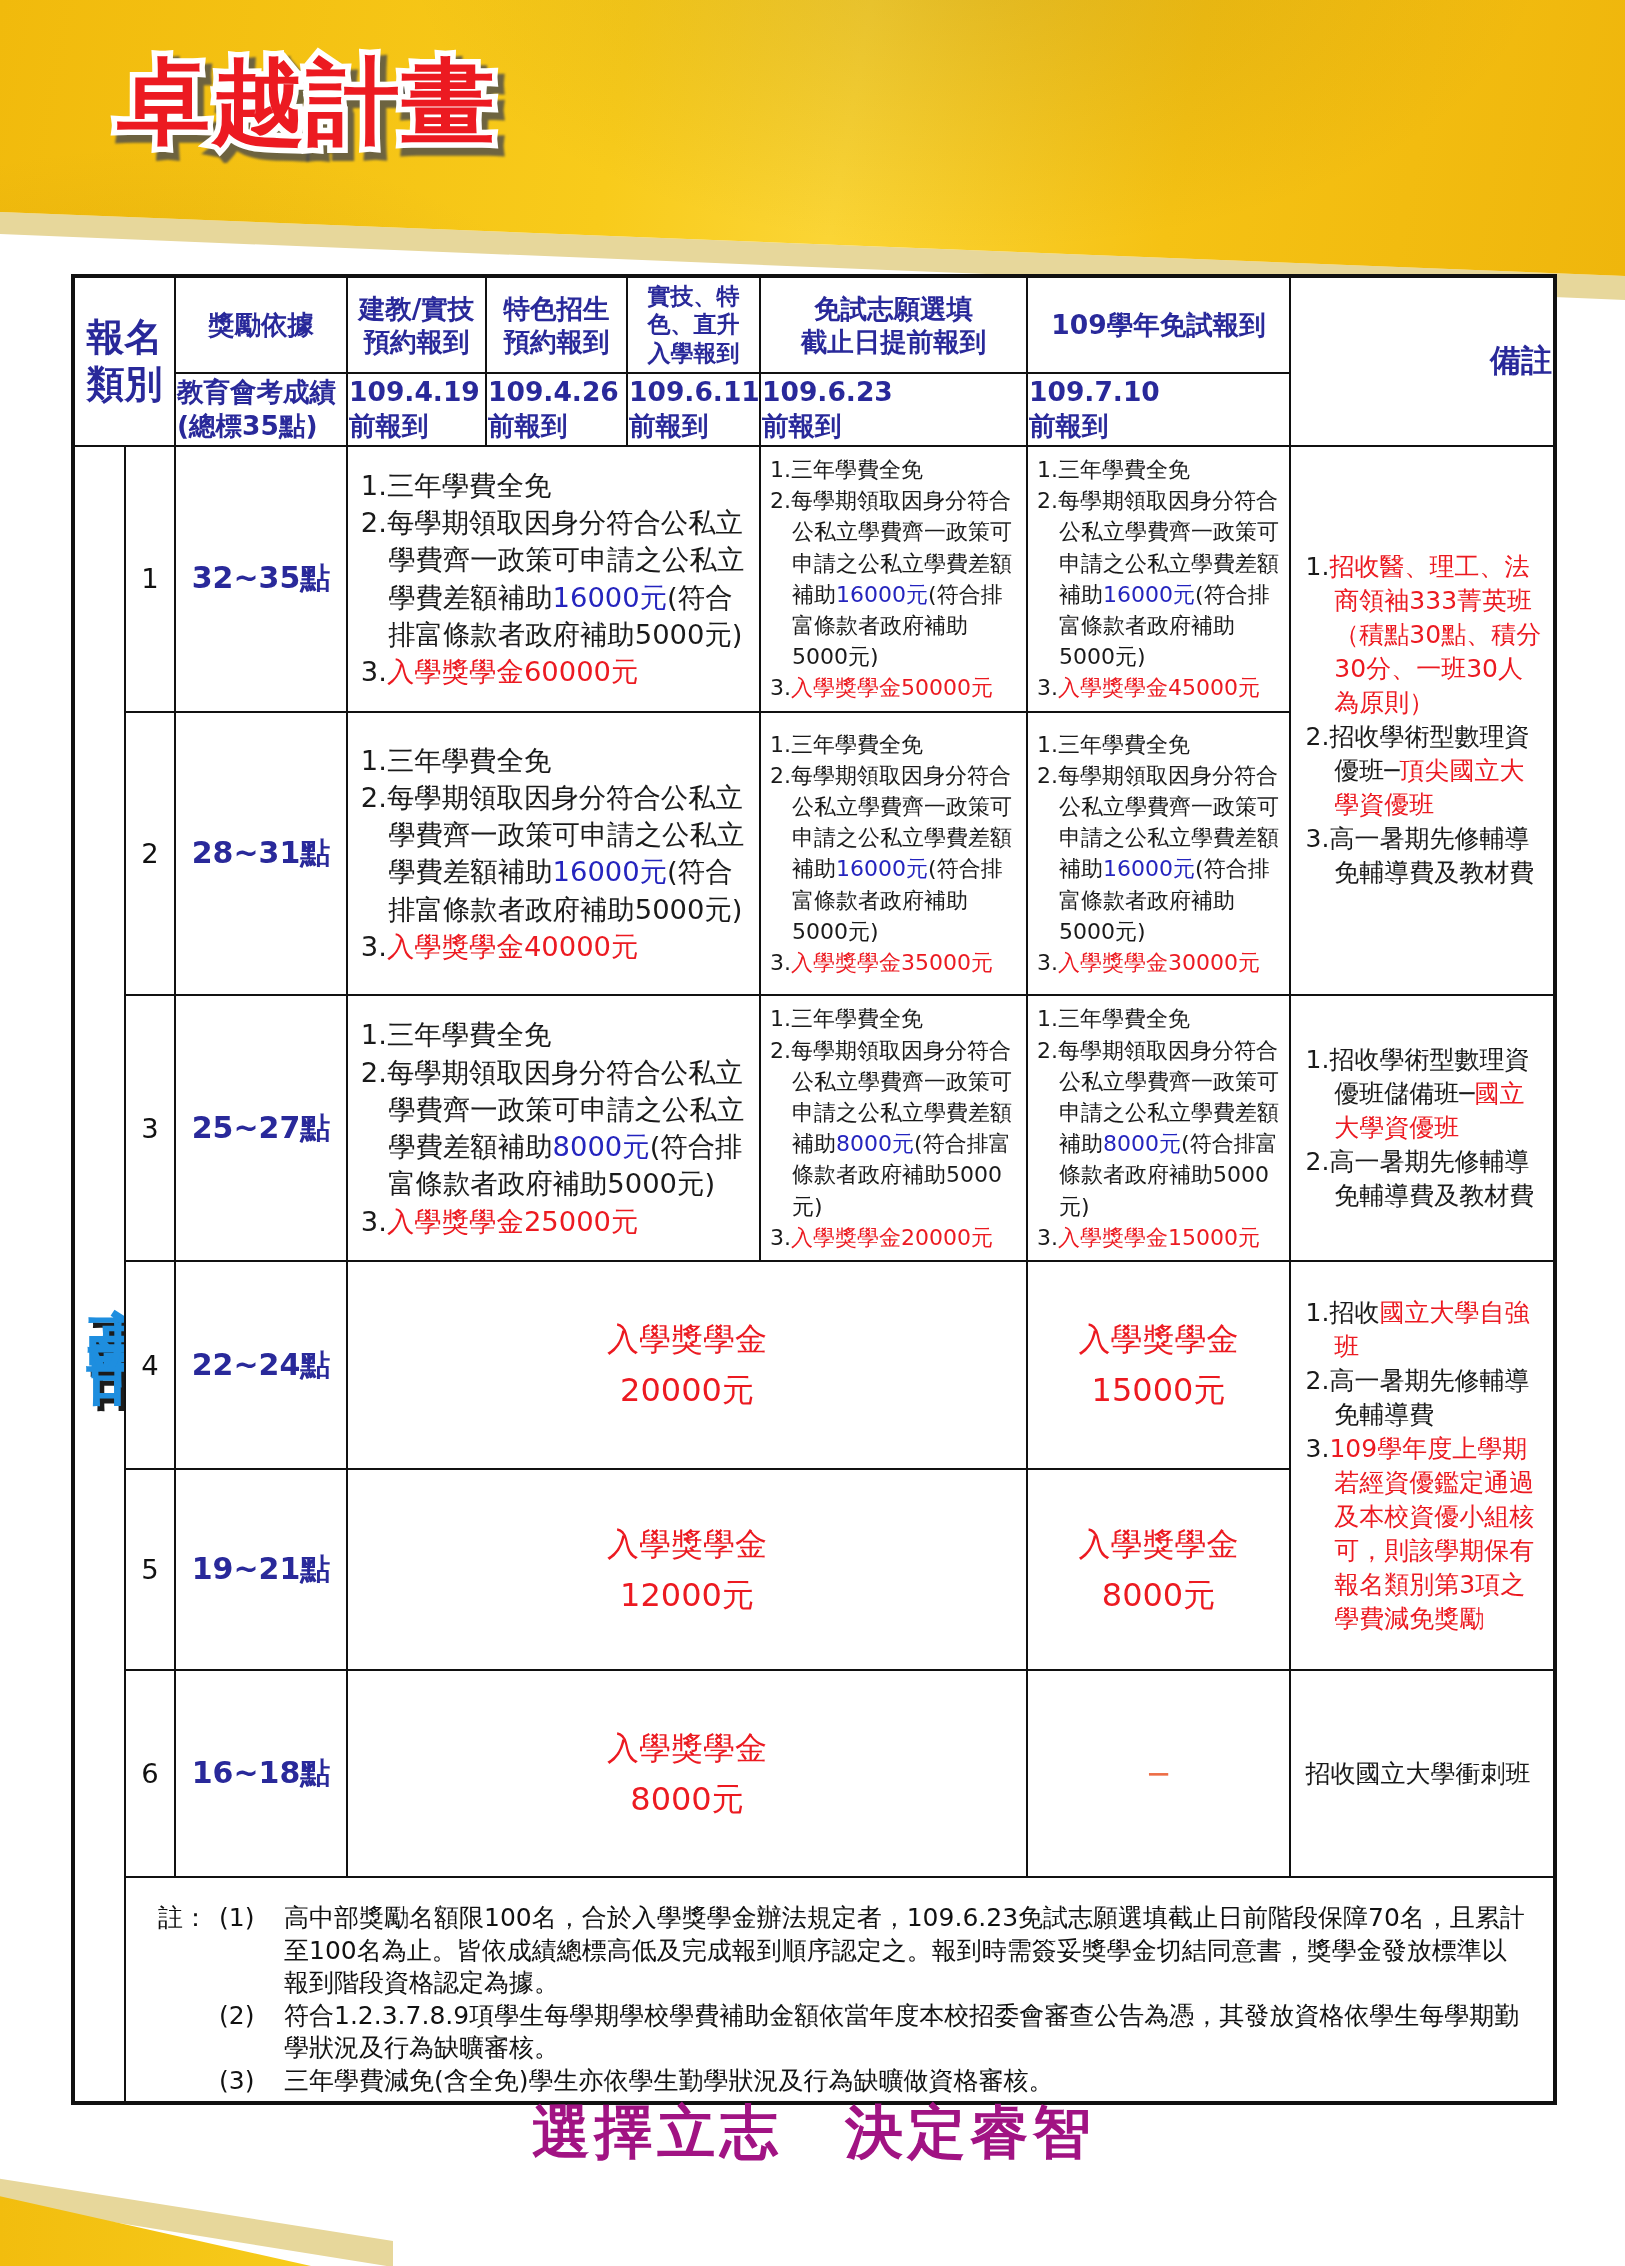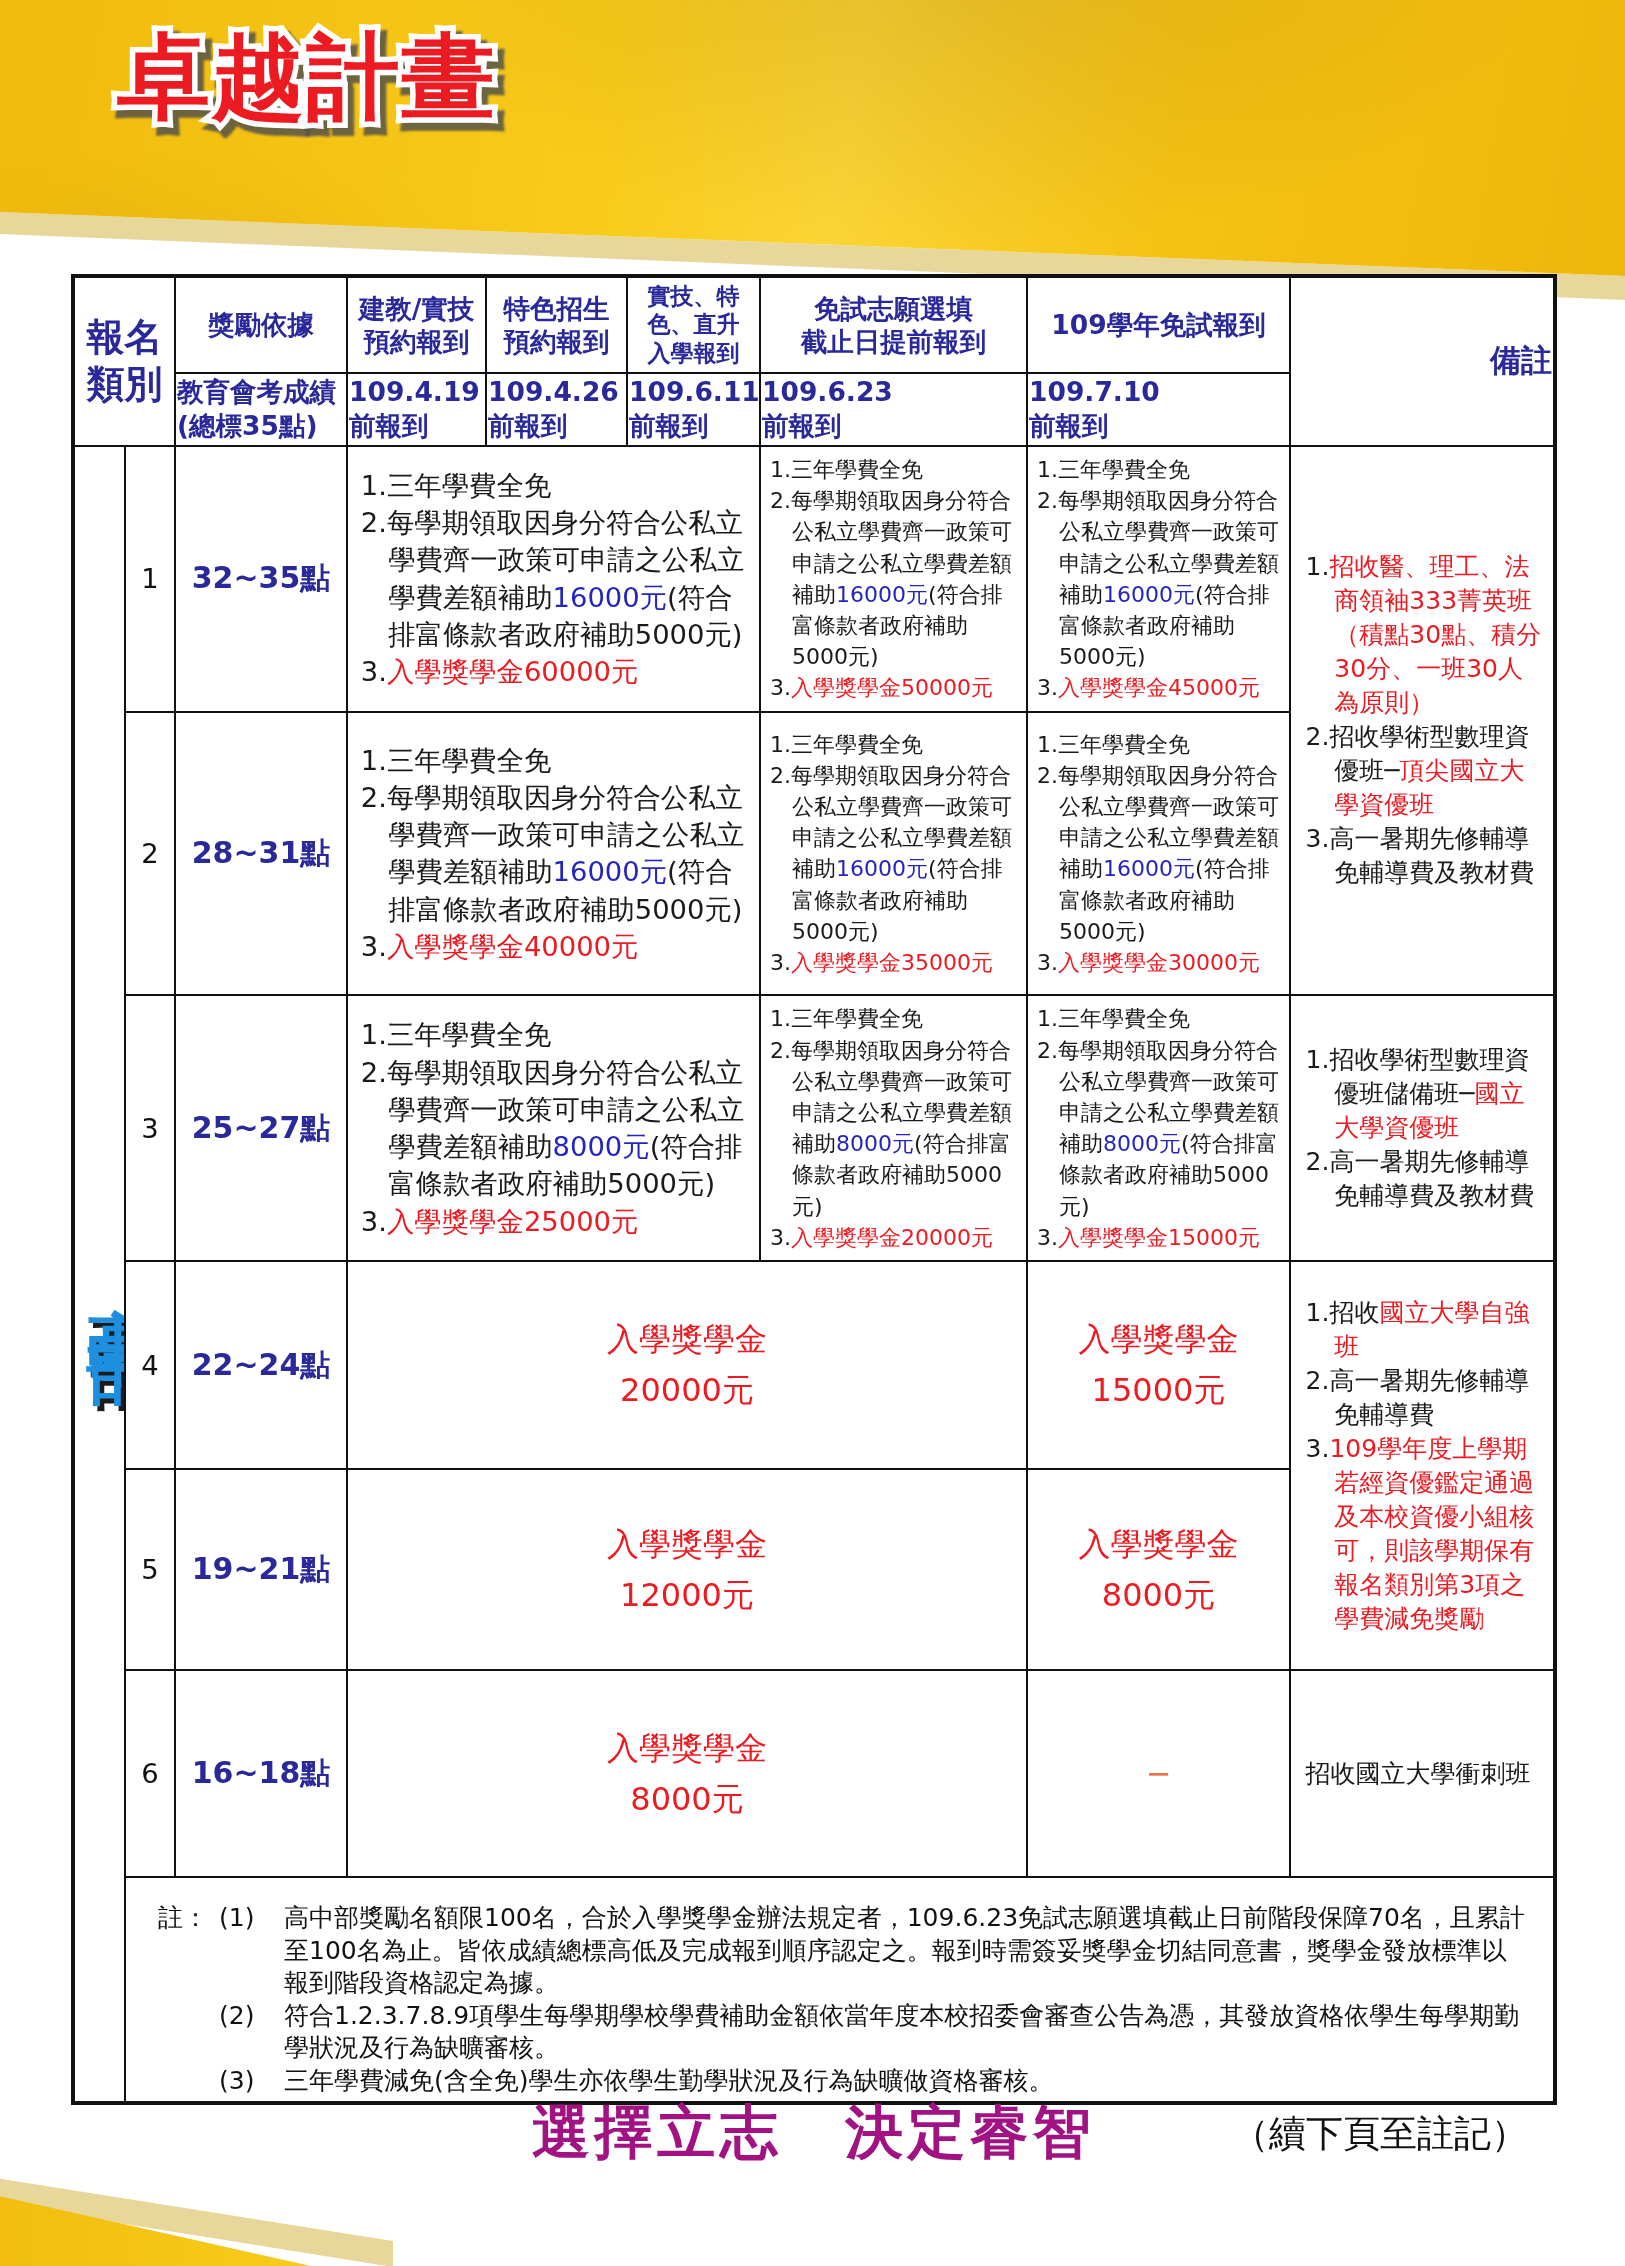--- a/index.html
+++ b/index.html
@@ -15,21 +15,21 @@
       radial-gradient(ellipse 640px 274px at 10% 110%, rgba(150,105,0,0.12), transparent 60%),
       linear-gradient(100deg,#F1BA0C,#F8CB1B 38%,#FBD535 52%,#F5C214 72%,#EFB60C);
     clip-path:polygon(0 0,1626px 0,1626px 276px,0 212px);}
   .bl-stripe{position:absolute;left:0;top:2166px;width:393px;height:101px;background:#E7D79B;
     clip-path:polygon(0 12.8px,0 38px,393px 101px,393px 75px);}
   .bl-wedge{position:absolute;left:0;top:2189px;width:311px;height:77px;
     background:linear-gradient(90deg,#F2BD0E,#F7CC1C);
     clip-path:polygon(0 7.3px,311px 77px,0 77px);}
 
   
-  .title{position:absolute;top:23px;left:117px;display:flex;align-items:flex-end;gap:36px;white-space:nowrap;}
+  .title{position:absolute;top:48px;left:117px;display:flex;align-items:flex-end;gap:36px;white-space:nowrap;}
   .t-red{position:relative;font-size:93px;font-weight:900;color:#EC1A21;line-height:1.18;letter-spacing:1.8px;z-index:0;}
   .t-red::before{content:attr(data-text);position:absolute;left:5.5px;top:7.3px;z-index:-2;color:transparent;
     -webkit-text-stroke:12.8px rgba(75,75,75,0.8);filter:blur(0.9px);}
   .t-red::after{content:attr(data-text);position:absolute;left:0;top:0;z-index:-1;color:#EC1A21;
     -webkit-text-stroke:11px #ffffff;}
   .t-blue{font-size:82px;font-weight:900;color:#1C1C86;line-height:1.2;letter-spacing:0.9px;
     text-shadow:3.7px 4.6px 2.7px rgba(110,110,110,0.65);}
 
   
   table.main{position:absolute;left:71px;top:274px;width:1482px;border-collapse:collapse;
@@ -249,19 +249,18 @@
           <div class="note">
             <span class="note-label">(3)</span><span>三年學費減免(含全免)學生亦依學生勤學狀況及行為缺曠做資格審核。</span>
           </div>
         </div>
       </td>
     </tr>
   </tbody>
     </table>
 
   <div class="slogan">選擇立志　決定睿智</div>
-  <div class="cont">（續下頁至註記）</div>
 
   <div class="bl-stripe"></div>
   <div class="bl-wedge"></div>
 
 </div>
 
 
 </body></html>

